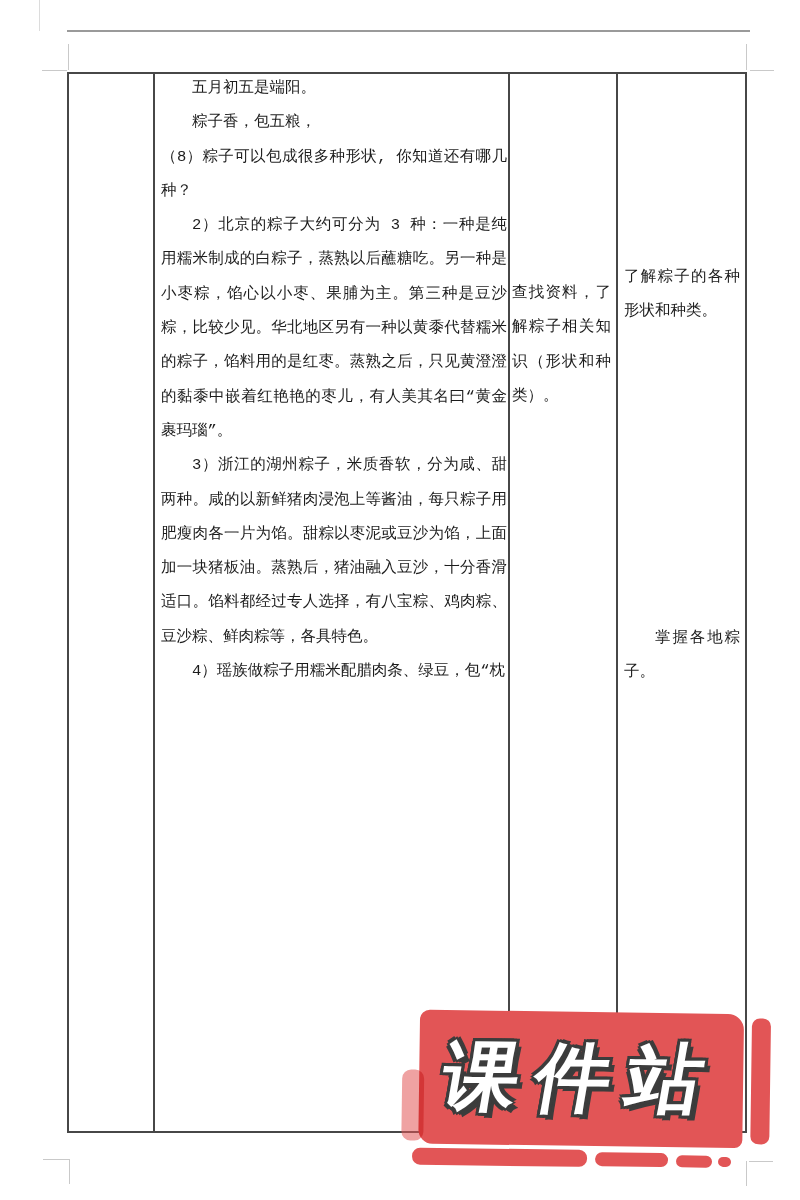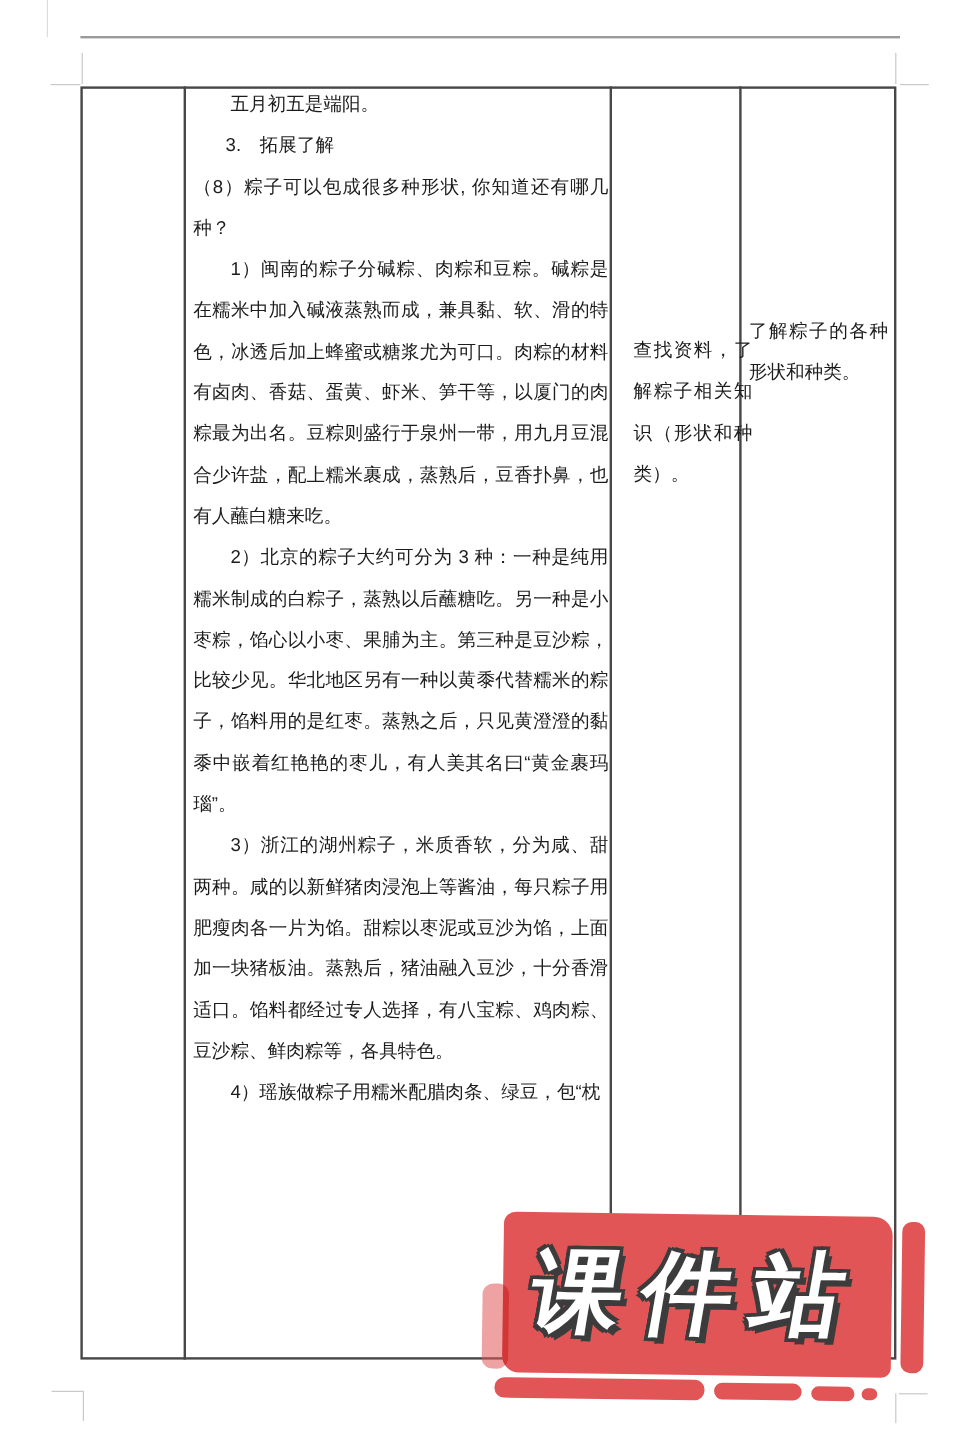--- a/index.html
+++ b/index.html
@@ -1,32 +1,32 @@
 <!DOCTYPE html>
 <html><head>
 <meta charset="utf-8">
 <style>
   html,body{margin:0;padding:0;background:#fff;}
   .page{
     position:relative;width:800px;height:1200px;background:#ffffff;
-    font-family:Liberation Sans, sans-serif;color:#1c1c1c;overflow:hidden;
+    font-family:Liberation Mono, monospace;color:#1c1c1c;overflow:hidden;
   }
   .abs{position:absolute;}
   
   .header-rule{left:67px;top:30px;width:683px;height:2px;background:#9a9a9a;}
   .page-edge-stub{left:39px;top:0;width:1px;height:31px;background:#dcdcdc;}
   .crop{background:#c9c9c9;}
   
   .tbl-frame{left:67px;top:72px;width:680px;height:1061px;border:2px solid #474747;box-sizing:border-box;background:transparent;}
   .tbl-v{top:72px;width:2px;height:1061px;background:#474747;}
   
   .cell{font-size:15.5px;line-height:34.3px;text-align:justify;text-justify:inter-ideograph;color:#1c1c1c;}
   .cell p{margin:0;}
   .cell-main{left:161px;top:71px;width:346px;}
-  .cell-method{left:528px;top:276px;width:99px;}
+  .cell-method{left:512px;top:276px;width:99px;}
   .cell-goal1{left:624px;top:260px;width:116px;}
   .cell-goal2{left:624px;top:621px;width:116px;text-indent:31px;}
   .ind0{text-indent:0;}
   .ind17{text-indent:27px;}
   .ind2{text-indent:31px;}
   .ind25{text-indent:40px;}
   
   .stamp{left:400px;top:995px;width:378px;height:192px;transform:rotate(0.8deg);z-index:5;}
   .stamp .red{position:absolute;background:#e25556;mix-blend-mode:multiply;}
   .stamp .plate{left:19px;top:17px;width:324px;height:134px;border-radius:10px 16px 8px 14px;}
@@ -65,34 +65,36 @@
   <div class="abs crop" style="left:746px;top:1161px;width:1px;height:25px;"></div>
 
   <div class="abs tbl-frame"></div>
   <div class="abs tbl-v" style="left:153px;"></div>
   <div class="abs tbl-v" style="left:508px;"></div>
   <div class="abs tbl-v" style="left:616px;"></div>
 
   <div class="abs cell cell-main">
 
   <p class="ind2">五月初五是端阳。</p>
-      <p class="ind17">3.　拓展了解</p>
+      <p class="ind2">粽子香，包五粮，</p>
       <p class="ind0">（8）粽子可以包成很多种形状, 你知道还有哪几种？</p>
-      <p class="ind2">1）闽南的粽子分碱粽、肉粽和豆粽。碱粽是在糯米中加入碱液蒸熟而成，兼具黏、软、滑的特色，冰透后加上蜂蜜或糖浆尤为可口。肉粽的材料有卤肉、香菇、蛋黄、虾米、笋干等，以厦门的肉粽最为出名。豆粽则盛行于泉州一带，用九月豆混合少许盐，配上糯米裹成，蒸熟后，豆香扑鼻，也有人蘸白糖来吃。</p>
       <p class="ind2">2）北京的粽子大约可分为 3 种：一种是纯用糯米制成的白粽子，蒸熟以后蘸糖吃。另一种是小枣粽，馅心以小枣、果脯为主。第三种是豆沙粽，比较少见。华北地区另有一种以黄黍代替糯米的粽子，馅料用的是红枣。蒸熟之后，只见黄澄澄的黏黍中嵌着红艳艳的枣儿，有人美其名曰“黄金裹玛瑙”。</p>
       <p class="ind2">3）浙江的湖州粽子，米质香软，分为咸、甜两种。咸的以新鲜猪肉浸泡上等酱油，每只粽子用肥瘦肉各一片为馅。甜粽以枣泥或豆沙为馅，上面加一块猪板油。蒸熟后，猪油融入豆沙，十分香滑适口。馅料都经过专人选择，有八宝粽、鸡肉粽、豆沙粽、鲜肉粽等，各具特色。</p>
       <p class="ind2">4）瑶族做粽子用糯米配腊肉条、绿豆，包“枕</p>
     </div>
 
   <div class="abs cell cell-method">
     <p>查找资料，了解粽子相关知识（形状和种类）。</p>
   </div>
 
   <div class="abs cell cell-goal1">
     <p>了解粽子的各种形状和种类。</p>
+  </div>
+  <div class="abs cell cell-goal2">
+    <p>掌握各地粽子。</p>
   </div>
 
   <div class="abs stamp">
     <div class="red plate"></div>
     <div class="red smudge"></div>
     <div class="red rbar"></div>
     <div class="red bseg1"></div>
     <div class="red bseg2"></div>
     <div class="red bseg3"></div>
     <div class="red bseg4"></div>

